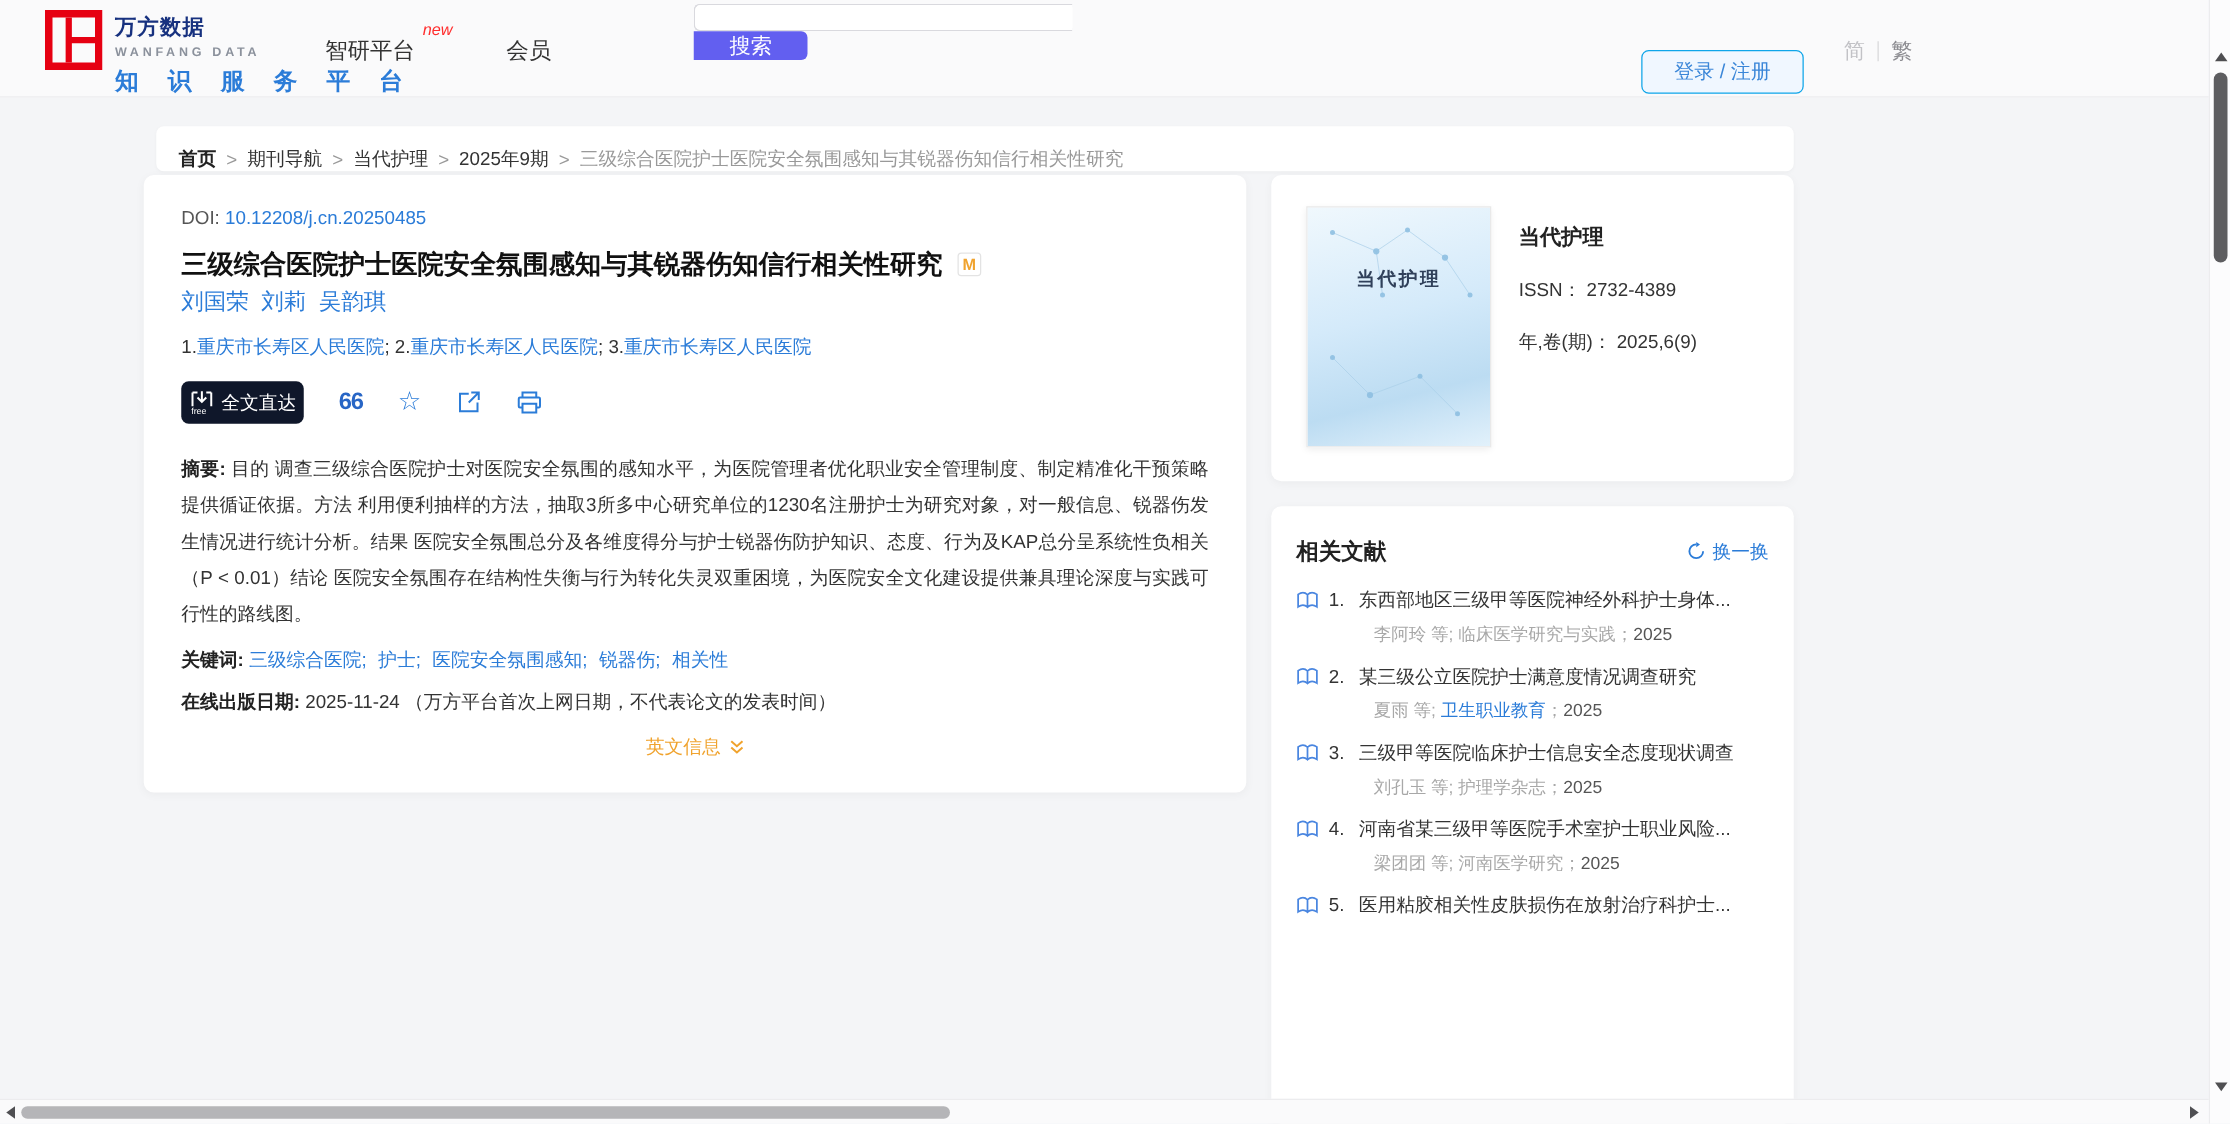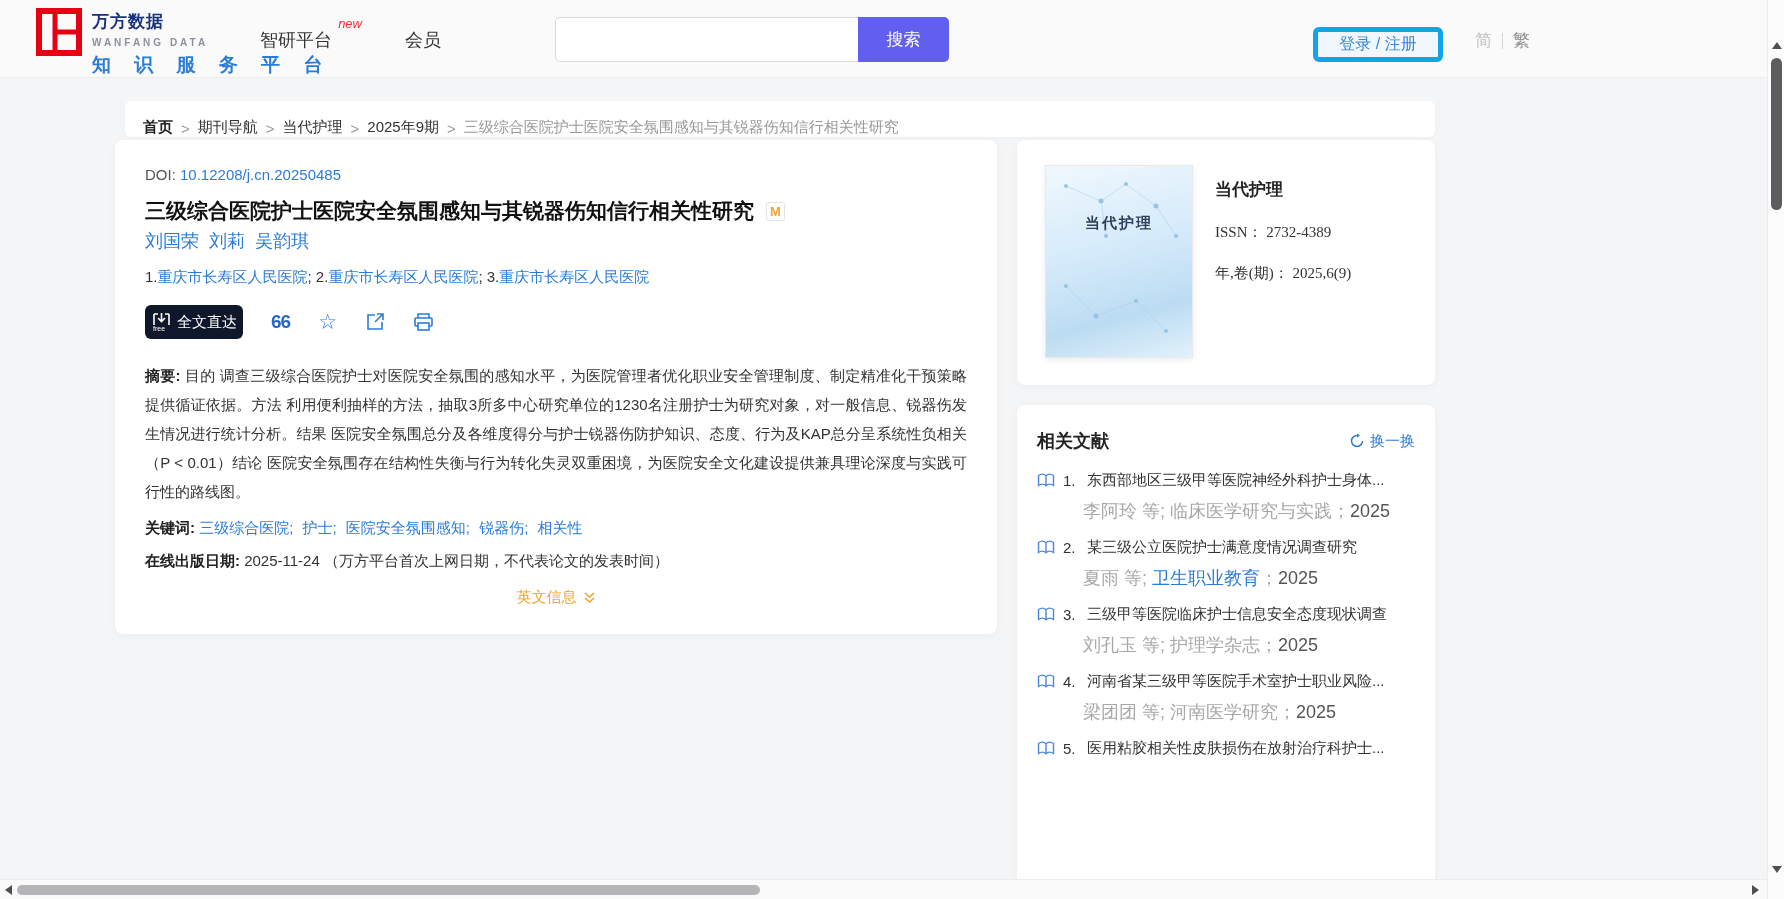--- a/index.html
+++ b/index.html
@@ -10,24 +10,24 @@
   .header { position:absolute; top:0; left:0; width:1784px; height:78px; background:#fafafb; border-bottom:1px solid #ededf0; z-index:5; }
   .logo-wrap { position:absolute; left:36px; top:8px; display:flex; align-items:flex-start; cursor:pointer; }
   .logo-mark { width:46px; height:48px; margin-right:10px; }
   .logo-text-cn { font-size:17px; font-weight:800; color:#17317f; letter-spacing:1px; line-height:28px; }
   .logo-text-en { font-size:10px; font-weight:700; color:#8b919c; letter-spacing:3px; margin-top:1px; }
   .logo-tagline { font-size:19px; color:#2b7cd8; letter-spacing:9px; margin-top:4px; font-weight:600; }
   .nav-item { position:absolute; top:28px; font-size:18px; color:#333; cursor:pointer; }
   .nav-item .new-badge { position:absolute; top:-12px; right:-30px; color:#ff2d2d; font-size:13px; font-style:italic; }
   .nav-zhi { left:260px; }
   .nav-vip { left:405px; }
-  .search-group { position:absolute; left:555px; top:17px; height:45px; display:flex; }
+  .search-group { position:absolute; left:555px; top:3px; height:45px; display:flex;flex-direction:column; }
   .search-input { width:303px; height:45px; border:1px solid #d9d9de; border-right:none; border-radius:5px 0 0 5px; background:#fff; outline:none; padding:0 12px; font-size:15px; }
   .search-btn { width:91px; height:45px; background:#625ff0; color:#fff; font-size:17px; border:none; border-radius:0 5px 5px 0; cursor:pointer; }
-  .login-btn { position:absolute; left:1313px; top:27px; width:130px; height:35px; background:#f0f7ff; border:5px solid #0ea5e9; border-radius:6px; color:#3a86d8; font-size:16px; display:flex; align-items:center; justify-content:center; cursor:pointer; }
+  .login-btn { position:absolute; left:1313px; top:40px; width:130px; height:35px; background:#f0f7ff; border:1px solid #0ea5e9; border-radius:6px; color:#3a86d8; font-size:16px; display:flex; align-items:center; justify-content:center; cursor:pointer; }
   .lang-switch { position:absolute; left:1475px; top:29px; font-size:17px; display:flex; align-items:center; }
   .lang-simple { color:#c2c2c6; cursor:pointer; }
   .lang-divider { width:1px; height:16px; background:#d7d7da; margin:0 10px; }
   .lang-trad { color:#8d8d92; cursor:pointer; }
 
   
   .breadcrumb { position:absolute; left:125px; top:101px; width:1310px; height:36px; background:#fff; border-radius:6px; display:flex; align-items:flex-end; padding:0 18px; font-size:15px; box-shadow:0 1px 3px rgba(0,0,0,0.03); }
   .bc-home { font-weight:700; color:#222; cursor:pointer; }
   .bc-link { color:#333; cursor:pointer; }
   .bc-sep { color:#999; margin:0 8px; }
@@ -59,33 +59,33 @@
   .date-row { margin-top:14px; font-size:15px; color:#333; }
   .english-info { margin-top:17px; text-align:center; color:#f0a32e; font-size:15px; cursor:pointer; display:flex; align-items:center; justify-content:center; gap:6px; }
 
   
   .journal-card { left:1017px; top:140px; width:418px; height:245px; padding:25px 28px; display:flex; }
   .journal-cover { width:148px; height:193px; border:1px solid #e9e9e9; box-shadow:0 2px 6px rgba(0,0,0,0.08); background:linear-gradient(165deg,#f0f8fd 0%,#d4eafa 45%,#bcdcf2 75%,#e2f1fb 100%); position:relative; cursor:pointer; flex-shrink:0; }
   .journal-cover .cover-title { position:absolute; top:48px; left:0; width:100%; text-align:center; font-size:15px; font-weight:700; color:#30405a; letter-spacing:2px; }
   .journal-cover svg { position:absolute; top:0; left:0; }
   .journal-info { margin-left:22px; padding-top:13px; }
   .journal-name { font-size:17px; font-weight:700; color:#222; cursor:pointer; }
-  .journal-meta { margin-top:22px; font-size:15px; color:#333;font-family:Liberation Serif, serif; }
+  .journal-meta { margin-top:22px; font-size:15px; color:#333; }
 
   
   .related-card { left:1017px; top:405px; width:418px; height:494px; padding:24px 20px; }
   .related-head { display:flex; align-items:center; justify-content:space-between; margin-bottom:18px; }
   .related-title { font-size:18px; font-weight:700; color:#222; }
   .refresh-link { display:flex; align-items:center; gap:5px; color:#2b7cd8; font-size:15px; cursor:pointer; }
   .rel-item { margin-bottom:13px; }
   .rel-title-row { display:flex; align-items:center; }
   .rel-book { flex-shrink:0; margin-right:8px; display:flex; }
   .rel-num { width:24px; flex-shrink:0; font-size:15px; color:#333; }
   .rel-title { font-size:15px; color:#333; white-space:nowrap; overflow:hidden; text-overflow:ellipsis; max-width:320px; cursor:pointer; }
-  .rel-sub { margin:9px 0 15px 46px; font-size:18px; color:#a8a8a8; }
+  .rel-sub { margin:9px 0 15px 62px; font-size:14px; color:#a8a8a8; }
   .rel-journal { color:#a8a8a8; }
   .rel-journal.linked { color:#2b7cd8; cursor:pointer; }
   .rel-year { color:#555; }
 
   
   .v-scrollbar { position:absolute; right:0; top:0; width:17px; height:899px; background:#fcfcfd; border-left:1px solid #ececee; z-index:9; }
   .v-arrow-up { position:absolute; top:42px; left:4px; width:0; height:0; border-left:5px solid transparent; border-right:5px solid transparent; border-bottom:7px solid #4f4f52; cursor:pointer; }
   .v-arrow-down { position:absolute; bottom:26px; left:4px; width:0; height:0; border-left:5px solid transparent; border-right:5px solid transparent; border-top:7px solid #4f4f52; cursor:pointer; }
   .v-thumb { position:absolute; top:58px; left:3px; width:11px; height:152px; background:#5d5d60; border-radius:6px; cursor:pointer; }
   .h-scrollbar { position:absolute; left:0; bottom:0; width:1767px; height:20px; background:#fafafb; border-top:1px solid #ececee; z-index:9; }

